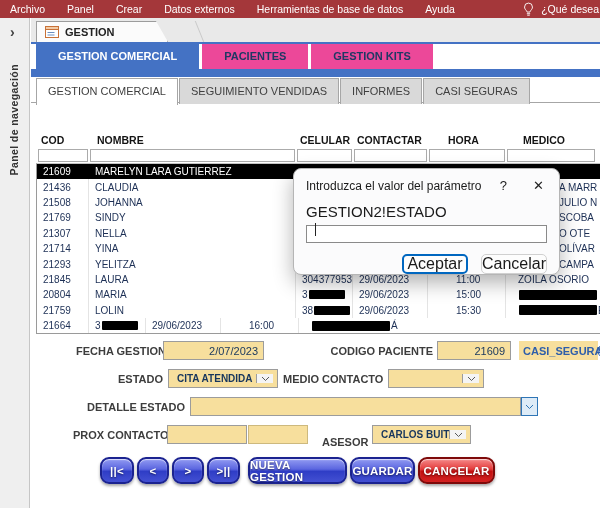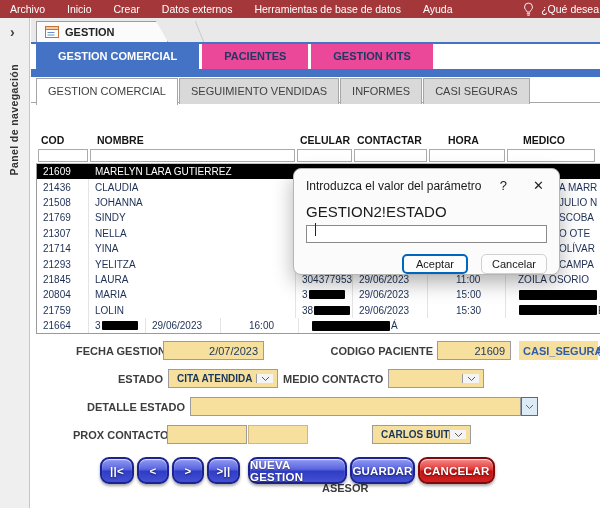--- a/index.html
+++ b/index.html
@@ -86,31 +86,31 @@
   .dlg-title-row{display:flex;align-items:center;font-size:12px;color:#1a1a1a;}
   .dlg-icons{display:flex;gap:26px;margin-left:auto;padding-right:3px;font-size:13px;color:#222;}
   .dlg-icons span{cursor:pointer;}
   .dlg-param{font-size:15px;color:#1a1a1a;margin-top:10px;}
   .dlg-input{margin-top:5px;width:100%;height:18px;background:#fff;border:1px solid #8A8A8A;
     box-sizing:border-box;position:relative;font-size:11px;padding:0 3px;outline:none;
     font-family:"Liberation Sans",sans-serif;}
   .caret{position:absolute;left:315px;top:223px;width:1px;height:13px;background:#222;z-index:11;}
   .dlg-btns{display:flex;justify-content:flex-end;gap:13px;margin-top:11px;}
   .dlg-btn{width:66px;height:20px;border-radius:5px;background:#FDFDFD;border:1px solid #D0D0D0;
-    font-size:11px;display:flex;align-items:center;justify-content:center;color:#1a1a1a;
+    font-size:16px;display:flex;align-items:center;justify-content:center;color:#1a1a1a;
     box-sizing:border-box;cursor:pointer;}
   .dlg-btn.primary{border:2px solid #0067C0;}
 </style>
 </head>
 <body>
 
 <div class="ribbon">
   <div class="rmenus" id="ribbon-menus">
       <span class="rmenu">Archivo</span>
-      <span class="rmenu">Inicio</span>
+      <span class="rmenu">Panel</span>
       <span class="rmenu">Crear</span>
       <span class="rmenu">Datos externos</span>
       <span class="rmenu">Herramientas de base de datos</span>
       <span class="rmenu">Ayuda</span>
     </div>
   <div class="ribbon-right">
     <span style="display:flex;">
       <svg width="11" height="15" viewBox="0 0 12 16">
           <path d="M6 1a4.3 4.3 0 0 0-4.3 4.3c0 1.7.9 2.7 1.7 3.6.5.6.9 1.2 1 1.9h3.2c.1-.7.5-1.3 1-1.9.8-.9 1.7-1.9 1.7-3.6A4.3 4.3 0 0 0 6 1z" fill="none" stroke="#fff" stroke-width="1"></path>
           <line x1="4.2" y1="12.6" x2="7.8" y2="12.6" stroke="#fff"></line>
@@ -311,21 +311,21 @@
 <div class="bluearrow" style="left:521px;top:397px;width:17px;height:19px;">
     <svg width="9" height="6">
       <path d="M1 1 L4.5 4.5 L8 1" stroke="#2E75B6" fill="none"></path>
     </svg>
   </div>
 
 <div class="flabel" style="left:73px;top:429px;width:85px;">PROX CONTACTO</div>
 <div class="ffield" style="left:167px;top:425px;width:80px;height:19px;"></div>
 <div class="ffield noborder" style="left:248px;top:425px;width:60px;height:19px;"></div>
 
-<div class="flabel" style="left:322px;top:436px;width:40px;margin-top:46px;">ASESOR</div>
+<div class="flabel" style="left:322px;top:436px;width:40px;">ASESOR</div>
 <div class="ffield combo" style="left:372px;top:425px;width:99px;height:19px;">
   <span class="val">CARLOS BUITRAG</span>
   <span class="arrowbox">
       <svg width="9" height="6">
         <path d="M1 1 L4.5 4.5 L8 1" stroke="#5A5A5A" fill="none"></path>
       </svg>
     </span>
 </div>
 
 <div class="pill" style="left:100px;width:34px;">||&lt;</div>

